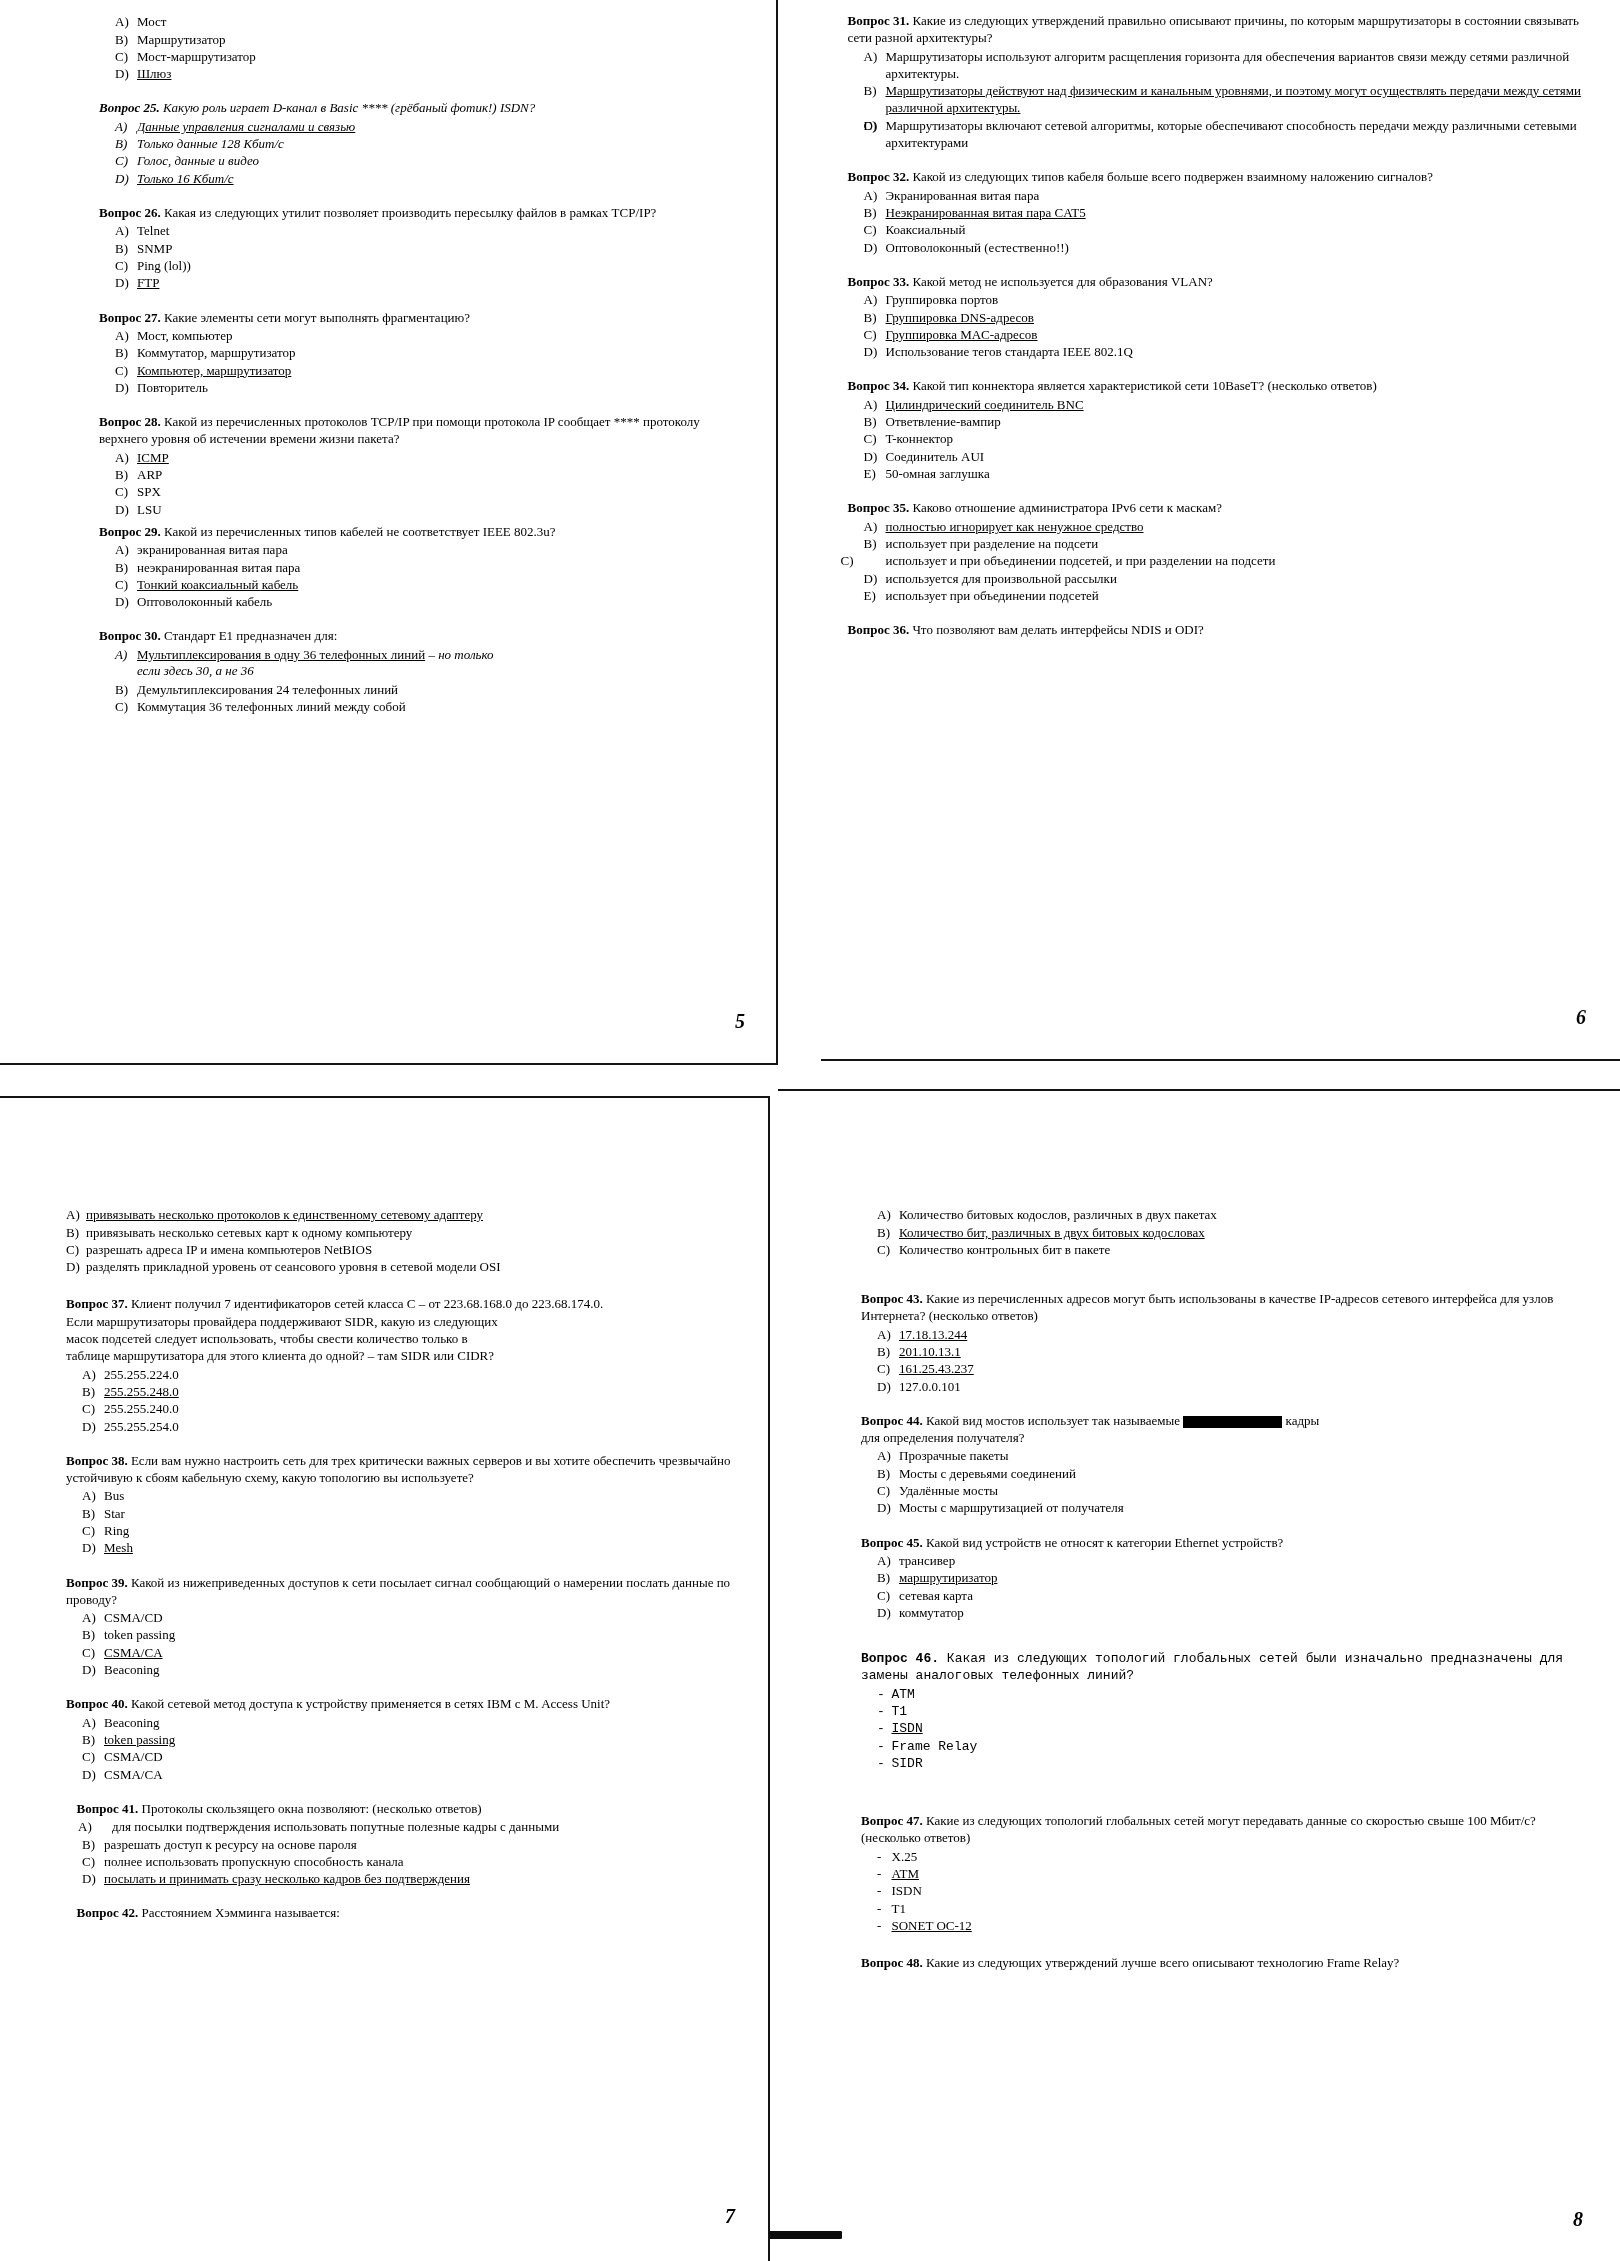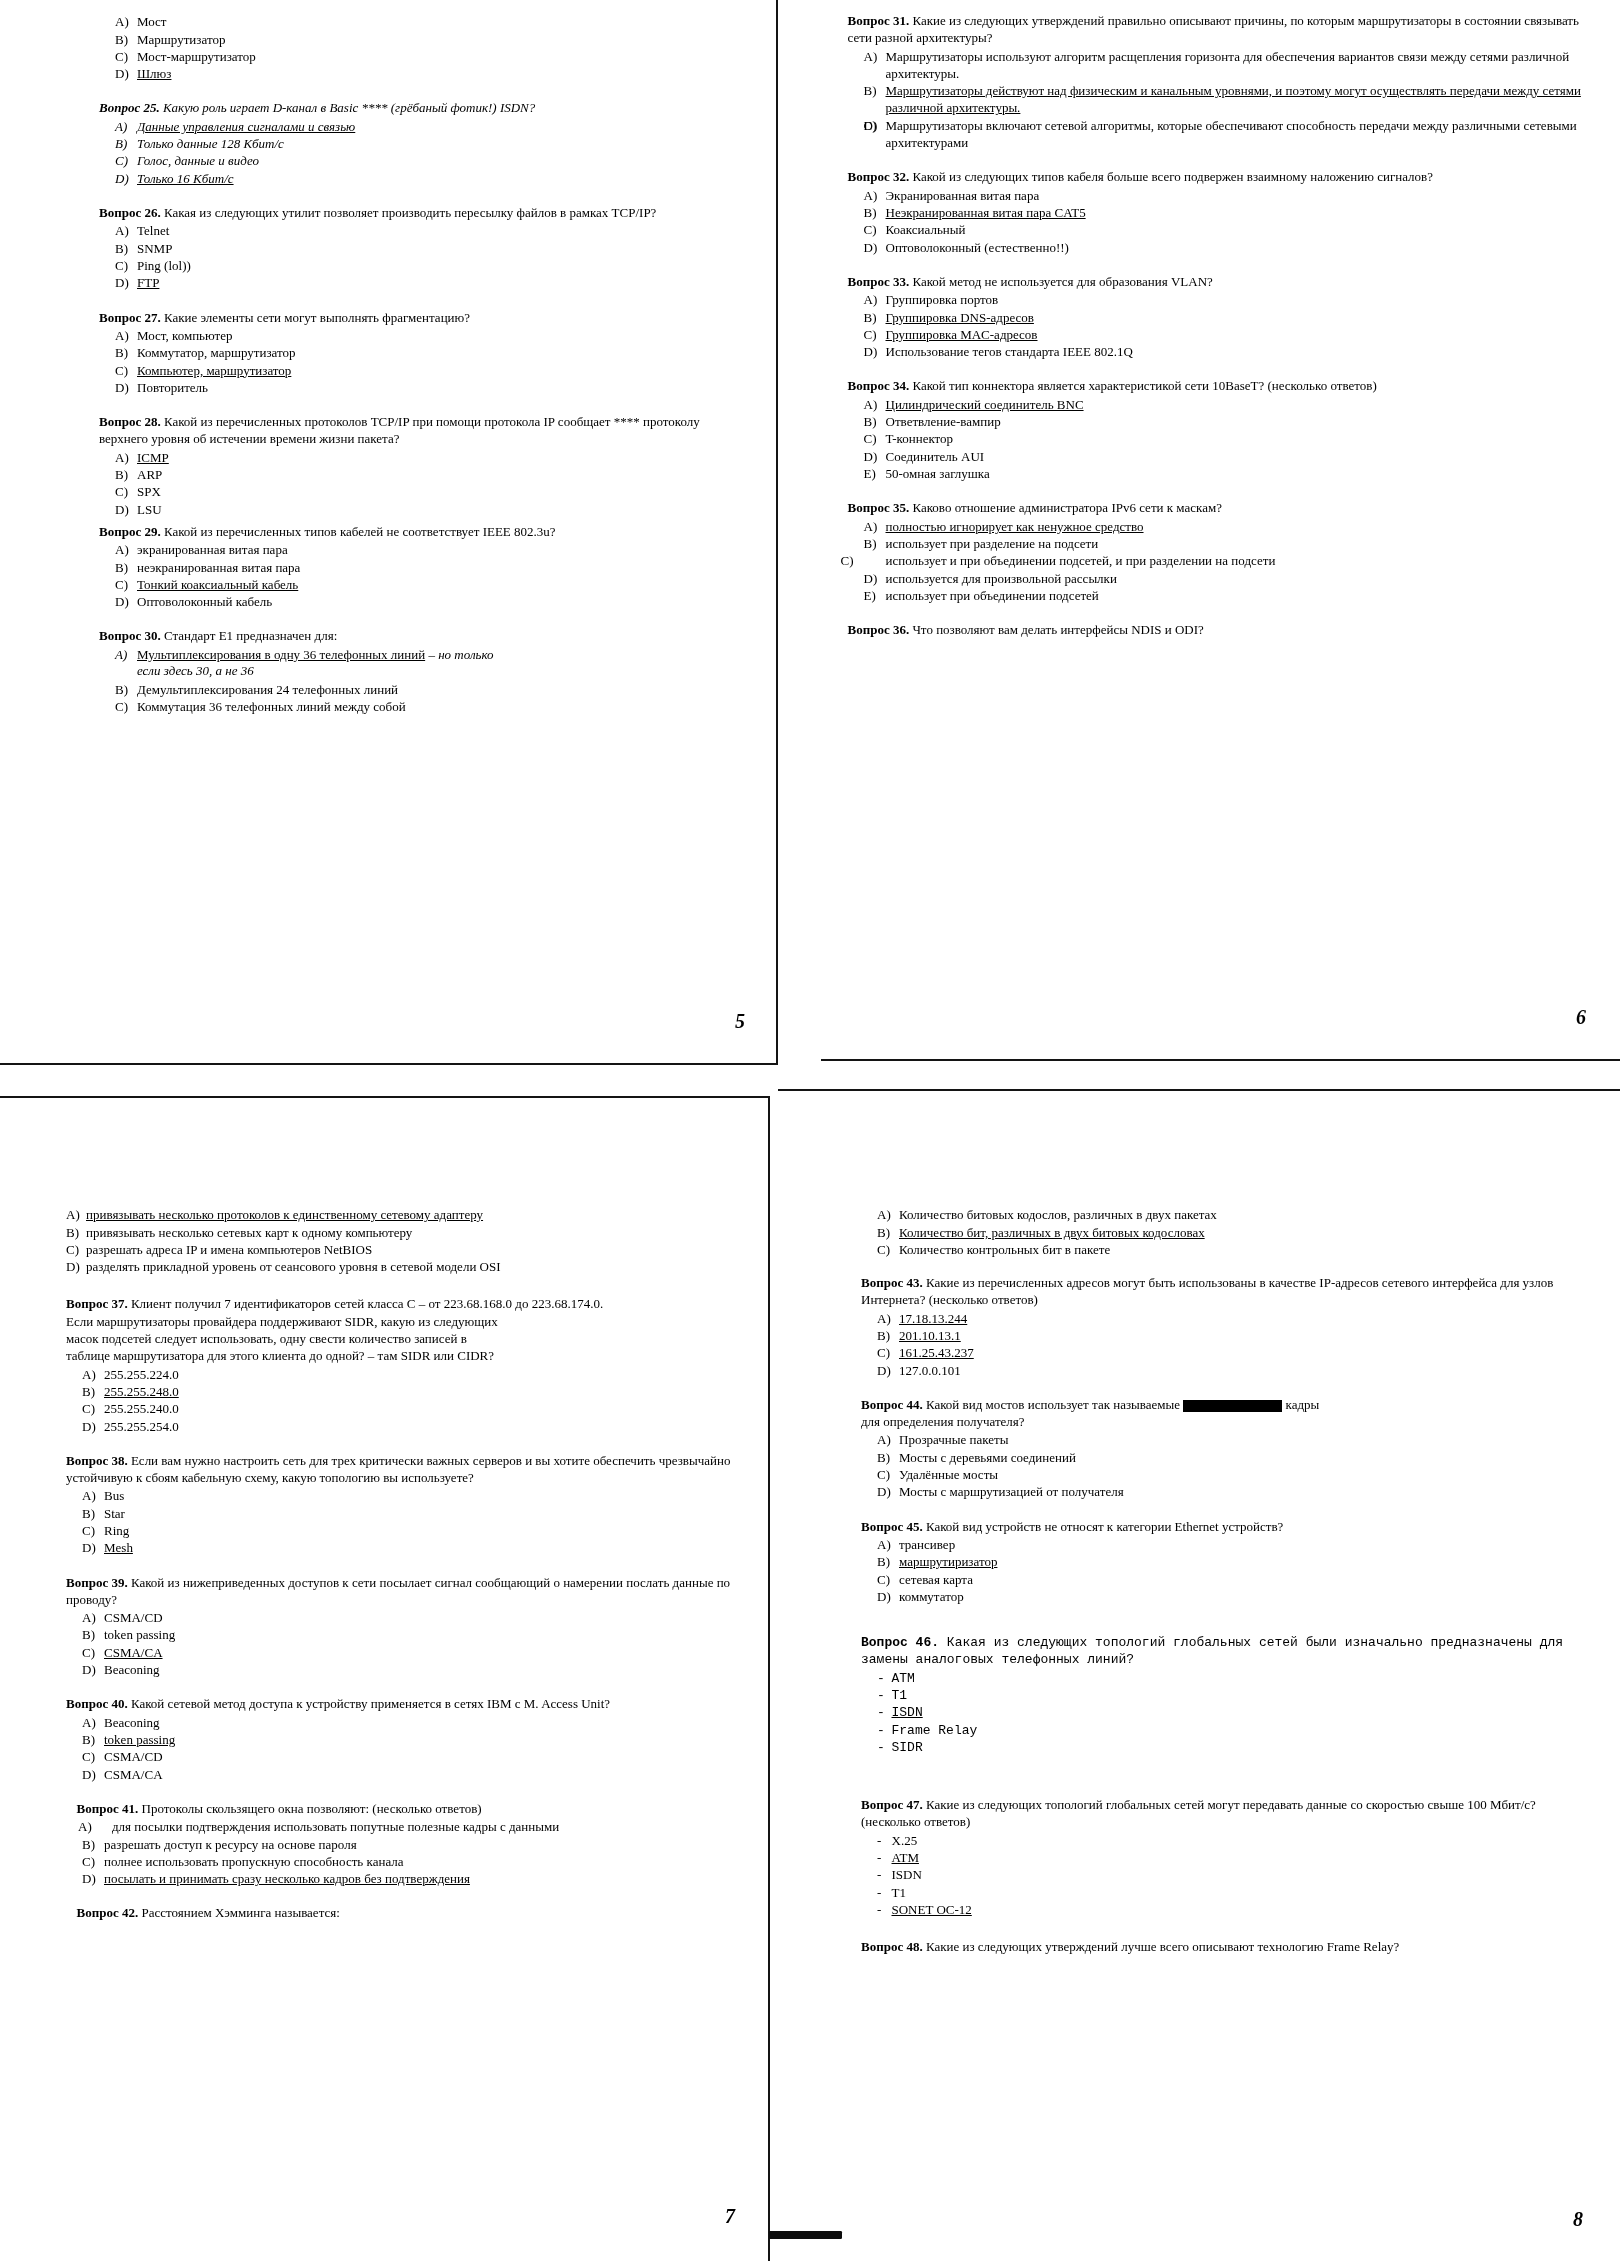--- a/index.html
+++ b/index.html
@@ -244,21 +244,21 @@
   <ul class="opts" style="padding-left:0;">
     <li style="padding-left:20px;"><span class="opt-letter" style="left:0;">A)</span><span class="u">привязывать несколько протоколов к единственному сетевому адаптеру</span></li>
     <li style="padding-left:20px;"><span class="opt-letter" style="left:0;">B)</span><span>привязывать несколько сетевых карт к одному компьютеру</span></li>
     <li style="padding-left:20px;"><span class="opt-letter" style="left:0;">C)</span><span>разрешать адреса IP и имена компьютеров NetBIOS</span></li>
     <li style="padding-left:20px;"><span class="opt-letter" style="left:0;">D)</span><span>разделять прикладной уровень от сеансового уровня в сетевой модели OSI</span></li>
   </ul>
 
   <div class="q-block" style="margin-top:20px;">
     <div class="q-head"><b>Вопрос 37.</b> <span>Клиент получил 7 идентификаторов сетей класса C – от 223.68.168.0 до 223.68.174.0.</span></div>
     <div class="cont-line">Если маршрутизаторы провайдера поддерживают SIDR, какую из следующих</div>
-    <div class="cont-line">масок подсетей следует использовать, одну свести количество записей в</div>
+    <div class="cont-line">масок подсетей следует использовать, чтобы свести количество только в</div>
     <div class="cont-line">таблице маршрутизатора для этого клиента до одной? – там SIDR или CIDR?</div>
     <ul class="opts">
       <li><span class="opt-letter">A)</span><span>255.255.224.0</span></li>
       <li><span class="opt-letter">B)</span><span class="u">255.255.248.0</span></li>
       <li><span class="opt-letter">C)</span><span>255.255.240.0</span></li>
       <li><span class="opt-letter">D)</span><span>255.255.254.0</span></li>
     </ul>
   </div>
 
   <div class="q-block">
@@ -306,21 +306,21 @@
   </div>
 </div>
 
 <div class="page" id="quad-8">
   <ul class="opts">
     <li><span class="opt-letter">A)</span><span>Количество битовых кодослов, различных в двух пакетах</span></li>
     <li><span class="opt-letter">B)</span><span class="u">Количество бит, различных в двух битовых кодословах</span></li>
     <li><span class="opt-letter">C)</span><span>Количество контрольных бит в пакете</span></li>
   </ul>
 
-  <div class="q-block" style="margin-top:16px;">
+  <div class="q-block" style="margin-top:32px;">
     <div class="q-head"><b>Вопрос 43.</b> <span>Какие из перечисленных адресов могут быть использованы в качестве IP-адресов сетевого интерфейса для узлов Интернета? (несколько ответов)</span></div>
     <ul class="opts">
       <li><span class="opt-letter">A)</span><span class="u">17.18.13.244</span></li>
       <li><span class="opt-letter">B)</span><span class="u">201.10.13.1</span></li>
       <li><span class="opt-letter">C)</span><span class="u">161.25.43.237</span></li>
       <li><span class="opt-letter">D)</span><span>127.0.0.101</span></li>
     </ul>
   </div>
 
   <div class="q-block">

